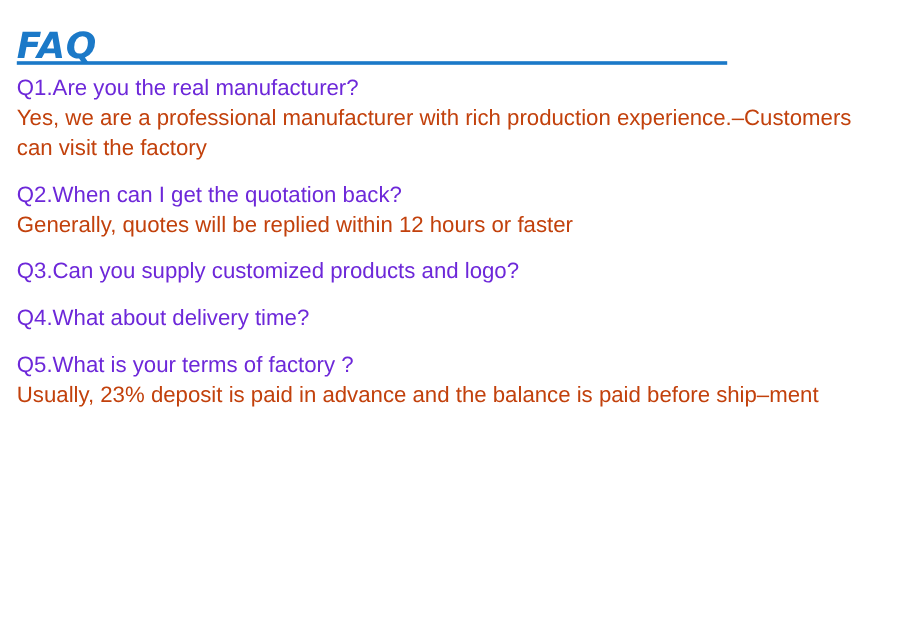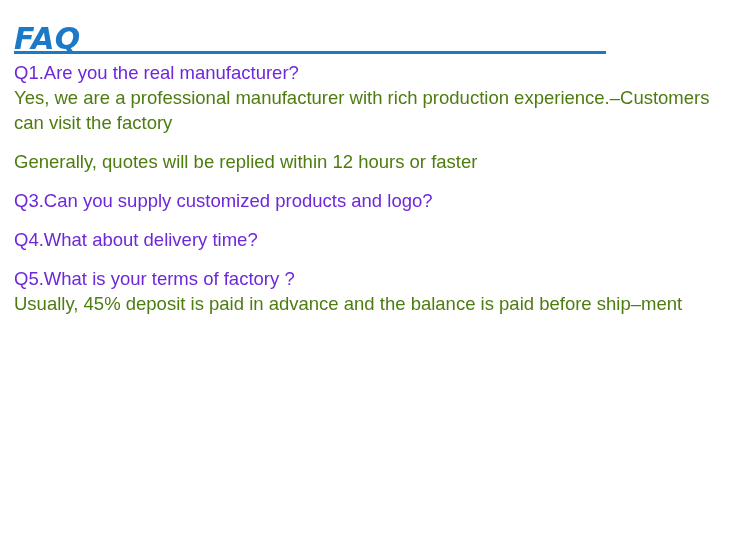--- a/index.html
+++ b/index.html
@@ -52,50 +52,51 @@
     font-family: "Liberation Sans", sans-serif;
     font-size: 18.5px;
     line-height: 25px;
     color: #6d28d9;
     white-space: pre-wrap;
   }
   .answer {
     font-family: "Liberation Sans", sans-serif;
     font-size: 18.5px;
     line-height: 25px;
-    color: #4d7c0f;
+    color: #c2410c;
     white-space: pre-wrap;
     max-width: 720px;
   }
 </style>
 </head>
 <body>
 
 <div class="page">
 
   <div class="faq-header">
     <div class="faq-title">FAQ</div>
     <div class="title-rule"></div>
   </div>
 
   <div class="qa-block">
     <div class="question">Q1.Are you the real manufacturer?</div>
     <div class="answer">Yes, we are a professional manufacturer with rich production experience.–Customers can visit the factory</div>
   </div>
 
   <div class="qa-block">
+    <div class="question">Q2.When can I get the quotation back?</div>
     <div class="answer">Generally, quotes will be replied within 12 hours or faster</div>
   </div>
 
   <div class="qa-block">
     <div class="question">Q3.Can you supply customized products and logo?</div>
   </div>
 
   <div class="qa-block">
     <div class="question">Q4.What about delivery time?</div>
   </div>
 
   <div class="qa-block">
     <div class="question">Q5.What is your terms of factory ?</div>
-    <div class="answer">Usually, 45% deposit is paid in advance and the balance is paid before ship–ment</div>
+    <div class="answer">Usually, 23% deposit is paid in advance and the balance is paid before ship–ment</div>
   </div>
 
 </div>
 
 </body></html>

